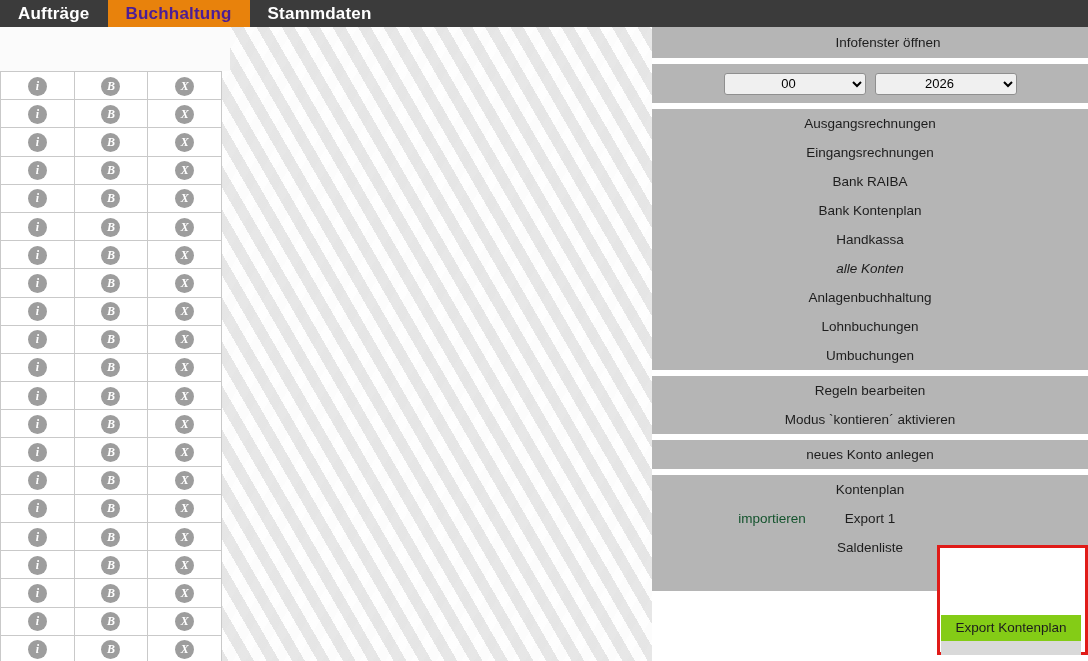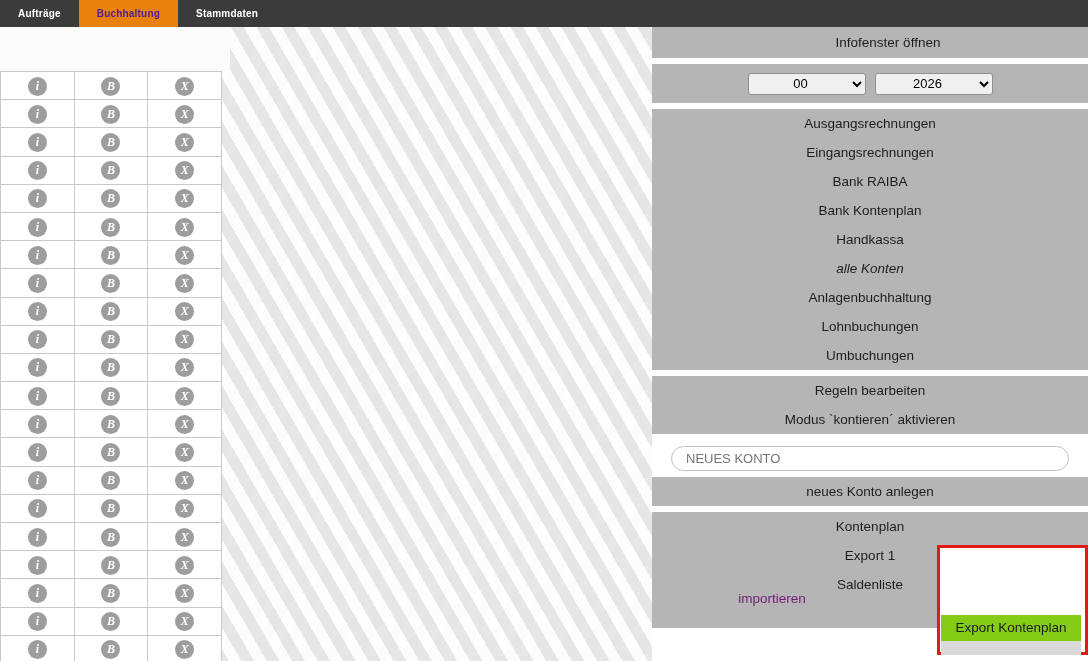--- a/index.html
+++ b/index.html
@@ -25,21 +25,21 @@
     background: #3b3b3b;
     display: flex;
     align-items: stretch;
   }
   .menu-item {
     display: flex;
     align-items: center;
     justify-content: center;
     padding: 0 18px;
     color: #ffffff;
-    font-size: 10px;
+    font-size: 17px;
     font-weight: bold;
     letter-spacing: 0.2px;
     cursor: pointer;
     white-space: nowrap;
   }
   .menu-item.active {
     background: #e8820c;
     color: #4c1d95;
   }
 
@@ -124,21 +124,21 @@
     height: 39px;
     display: flex;
     align-items: center;
     justify-content: center;
     gap: 9px;
   }
   .selectrow select {
     font-family: "Liberation Sans", sans-serif;
     font-size: 13px;
     height: 22px;
-    width: 118px;
+    width: 142px;
     text-align: left;
     text-align-last: center;
     border: 1px solid #8f8f8f;
     border-radius: 3px;
     background: #f0f0f0;
   }
 
   .inputwrap {
     background: #ffffff;
     padding: 6px 0 6px 0;
@@ -173,23 +173,22 @@
   }
   .export-importieren {
     position: absolute;
     left: 45px;
     top: 29px;
     width: 150px;
     height: 29px;
     line-height: 29px;
     text-align: center;
     font-size: 13.5px;
-    color: #701a75;
-    cursor: pointer;
-    margin-top: 43px;
+    color: #14532d;
+    cursor: pointer;
   }
 
   
   .redbox {
     position: absolute;
     left: 937px;
     top: 545px;
     width: 151px;
     height: 110px;
     border: 3px solid #e01b18;
@@ -390,23 +389,20 @@
       <div class="row">Anlagenbuchhaltung</div>
       <div class="row">Lohnbuchungen</div>
       <div class="row">Umbuchungen</div>
     </div>
 
     <div class="grp">
       <div class="row">Regeln bearbeiten</div>
       <div class="row">Modus `kontieren´ aktivieren</div>
     </div>
 
-    <div class="inputwrap">
-      <input class="newaccount-input" type="text" placeholder="NEUES KONTO" style="">
-    </div>
 
     <div class="grp">
       <div class="row">neues Konto anlegen</div>
     </div>
 
     <div class="exportgrp">
       <div class="export-left">
         <div class="row">Kontenplan</div>
         <div class="row">Export 1</div>
         <div class="row">Saldenliste</div>

